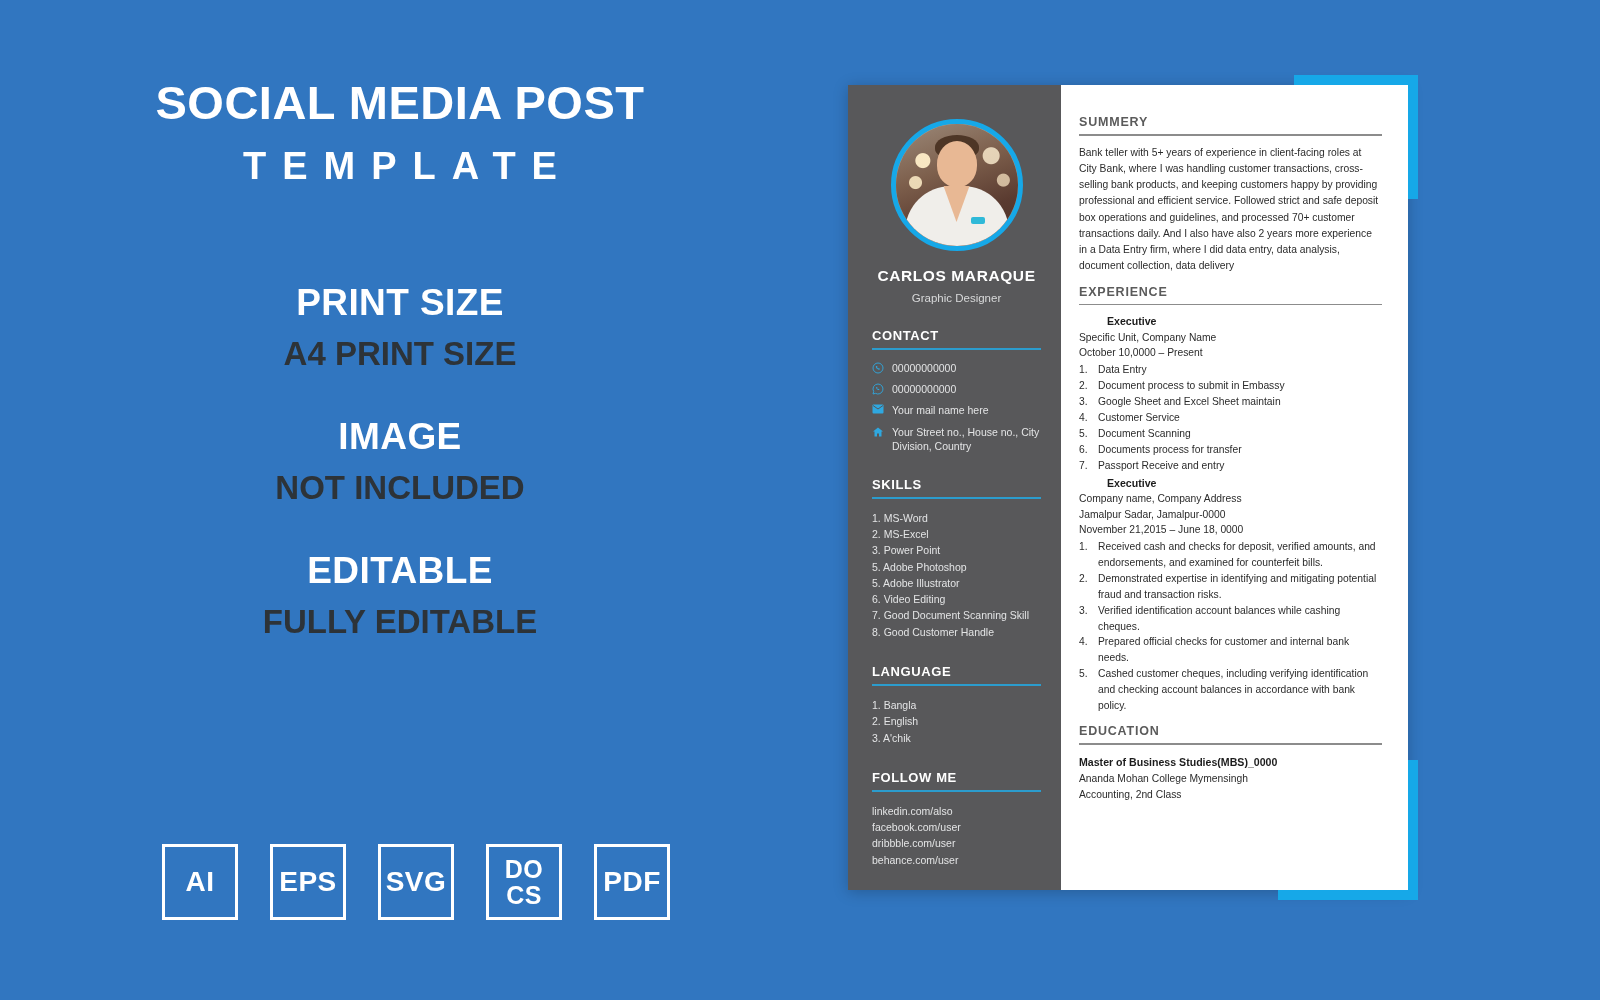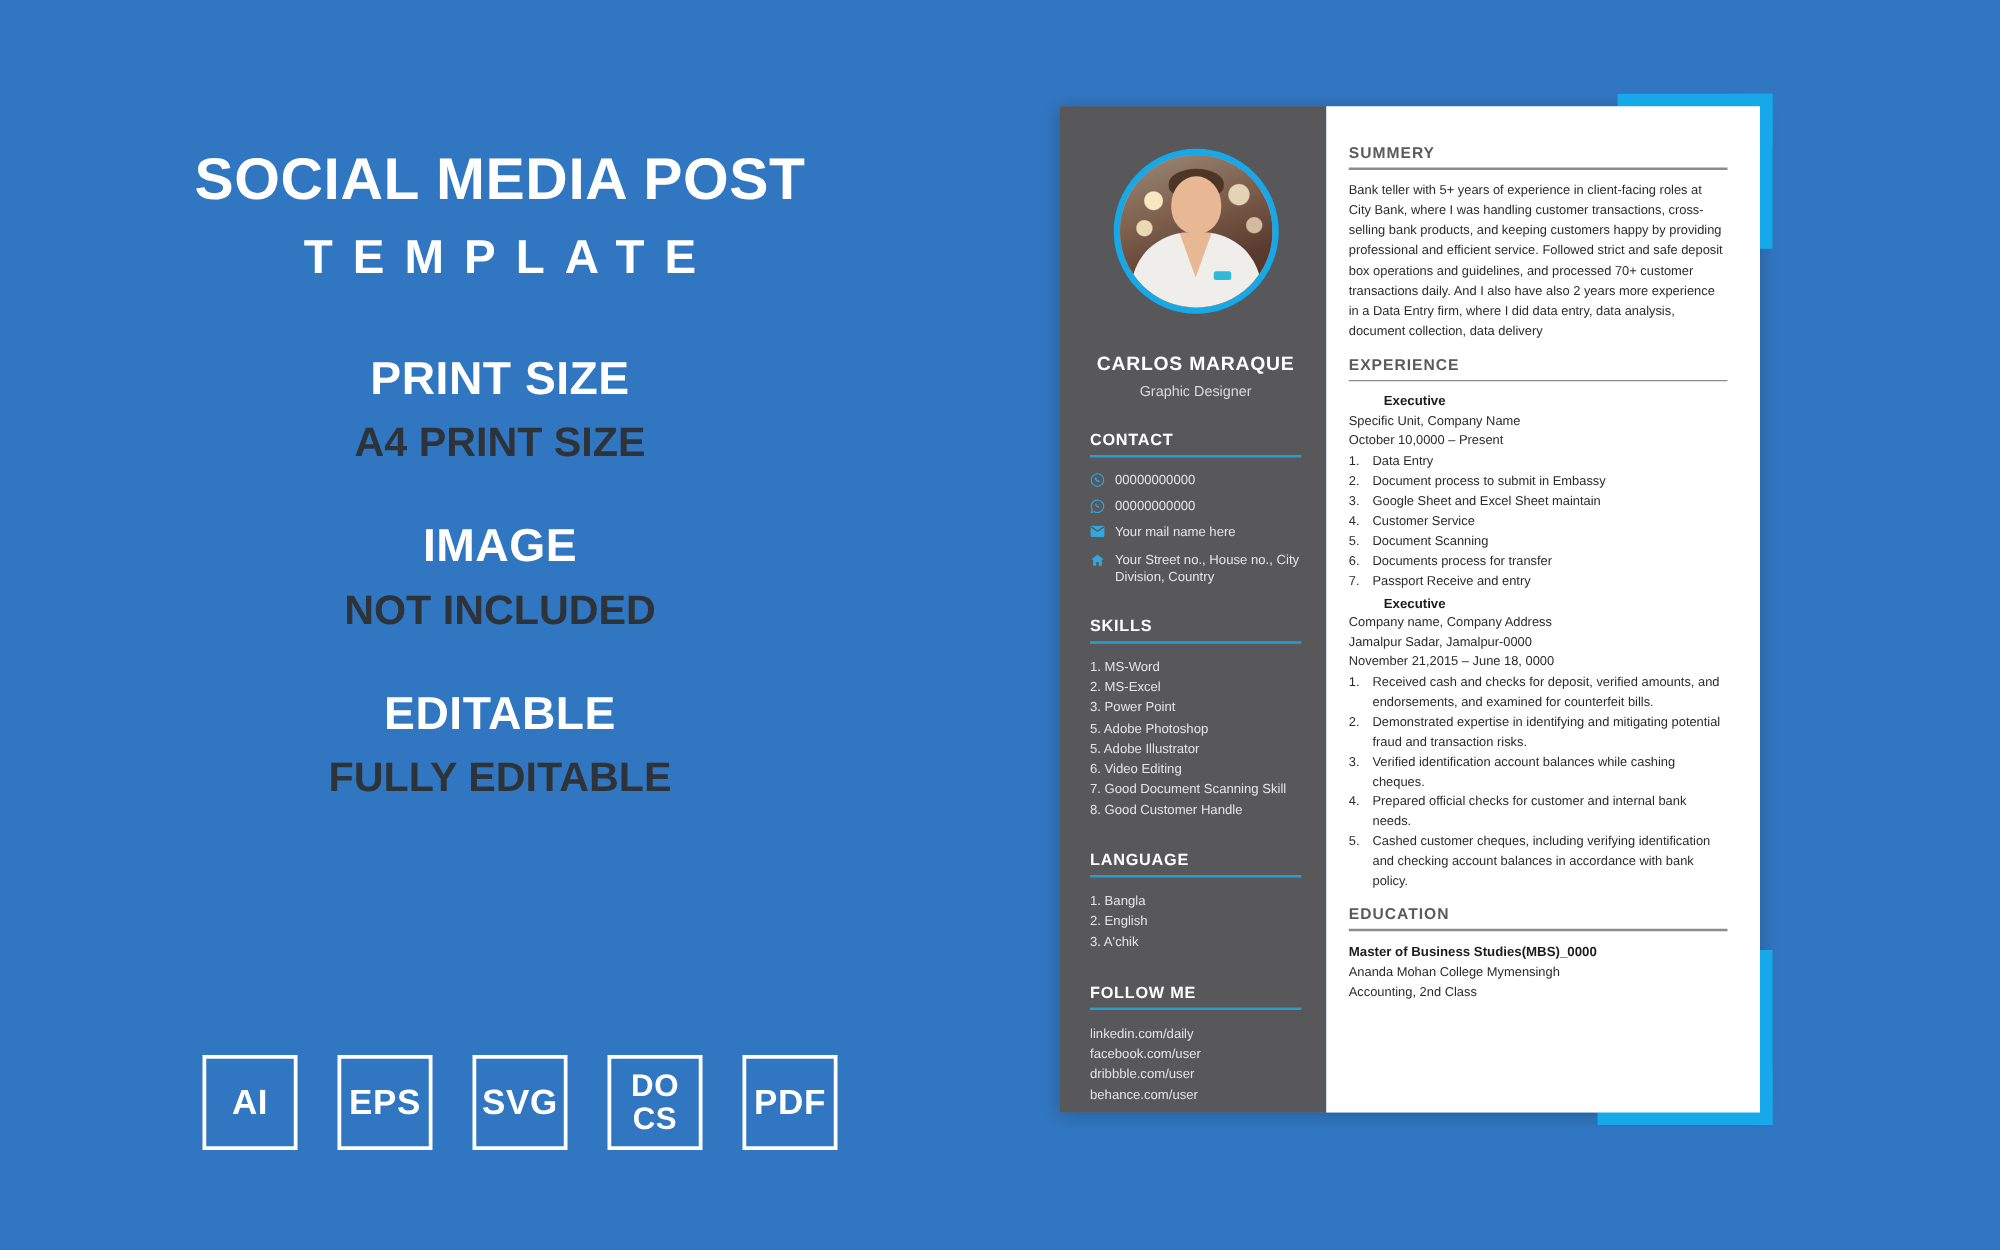--- a/index.html
+++ b/index.html
@@ -9,21 +9,21 @@
     font-family: "Liberation Sans", sans-serif;
   }
   body { background: #3176c0; position: relative; }
 
   
   .promo {
     position: absolute;
     left: 0; top: 0;
     width: 800px; height: 1000px;
   }
-  .promo-title-wrap { position: absolute; top: 78px; left: 0; width: 800px; text-align: center; margin-top: 40px; }
+  .promo-title-wrap { position: absolute; top: 78px; left: 0; width: 800px; text-align: center; }
   .promo-title {
     font-size: 47px; font-weight: bold; color: #ffffff;
     letter-spacing: 0.5px; line-height: 1.05;
   }
   .promo-subtitle {
     margin-top: 18px;
     font-size: 38px; font-weight: bold; color: #ffffff;
     letter-spacing: 16px; padding-left: 16px;
   }
 
@@ -148,21 +148,21 @@
     background: #e8b894;
     clip-path: polygon(50% 100%, 0 0, 100% 0);
   }
   .av-pocket {
     position: absolute; left: 62%; bottom: 22px;
     width: 14px; height: 7px; border-radius: 2px;
     background: #2fb9d8;
   }
 
   .r-name {
-    text-align: center; margin-top: 32px;
+    text-align: center; margin-top: 16px;
     font-size: 15.5px; font-weight: bold; color: #ffffff;
     letter-spacing: 0.6px;
   }
   .r-role {
     text-align: center; margin-top: 7px;
     font-size: 11.5px; color: #d8d9da; font-weight: normal;
   }
 
   .sb-section { margin-top: 24px; }
   .sb-head {
@@ -346,21 +346,21 @@
         <li>1. Bangla</li>
         <li>2. English</li>
         <li>3. A'chik</li>
       </ul>
     </div>
 
     <div class="sb-section">
       <div class="sb-head">FOLLOW ME</div>
       <div class="sb-rule"></div>
       <div class="sb-links">
-        <div>linkedin.com/daily</div>
+        <div>linkedin.com/also</div>
         <div>facebook.com/user</div>
         <div>dribbble.com/user</div>
         <div>behance.com/user</div>
       </div>
     </div>
   </div>
 
   <div class="r-main">
 
     <div class="m-section">

